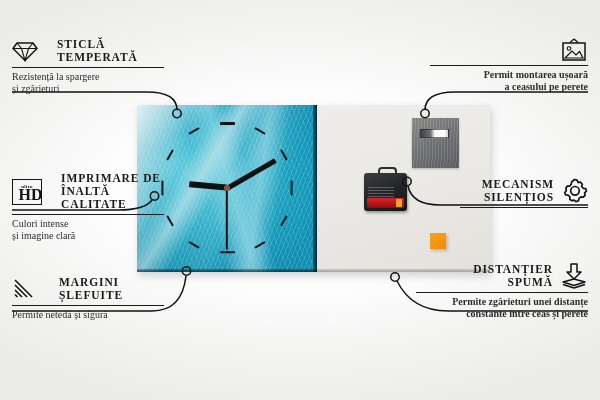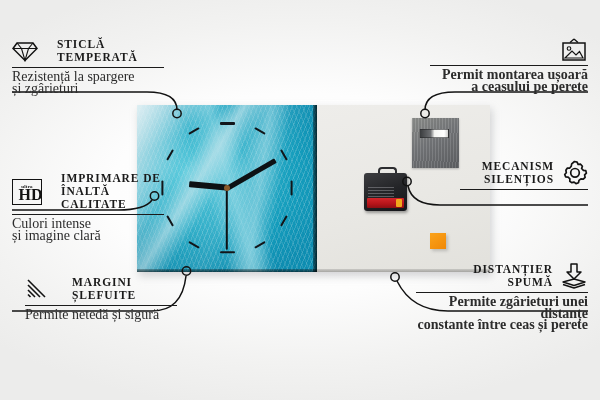--- a/index.html
+++ b/index.html
@@ -122,21 +122,21 @@
 
   
   .callout{position:absolute;}
   .co-head{display:flex;align-items:center;gap:7px;}
   .co-title{
     font-weight:bold;font-size:11.5px;letter-spacing:.9px;color:#1a1a1a;
     line-height:13px;text-transform:uppercase;white-space:pre-line;
   }
   .co-rule{height:1.3px;background:#1b1b1b;margin-top:3px;}
   .co-sub{
-    font-size:14px;color:#2c2c2c;line-height:11.2px;margin-top:3px;white-space:pre-line;
+    font-size:10px;color:#2c2c2c;line-height:11.2px;margin-top:3px;white-space:pre-line;
   }
   .left .co-head{justify-content:flex-start;}
   .left .co-title{text-align:left;margin-left:12px;}
   .left .co-sub{text-align:left;}
   .right .co-head{justify-content:flex-end;}
   .right .co-title{text-align:right;}
   .right .co-sub{text-align:right;font-weight:bold;}
   .ico{flex:none;display:block;}
 
   svg.leader{position:absolute;left:0;top:0;width:600px;height:400px;pointer-events:none;}
@@ -236,21 +236,21 @@
         <span style="font-size:16px;font-weight:bold;line-height:11px;color:#121212;padding-left:7px;">HD</span>
       </div>
       <div class="co-title">IMPRIMARE DE
 ÎNALTĂ CALITATE</div>
     </div>
     <div class="co-rule" style="width:152px;"></div>
     <div class="co-sub">Culori intense
 și imagine clară</div>
   </div>
 
-  <div class="callout left" style="left:25px;top:276px;width:152px;">
+  <div class="callout left" style="left:12px;top:276px;width:152px;">
     <div class="co-head">
       <svg class="ico" width="28" height="22" viewBox="0 0 28 22">
         <path d="M3 2 L20 19" stroke="#121212" stroke-width="1.6" fill="none"></path>
         <path d="M3 7 L15 19" stroke="#121212" stroke-width="1.6" fill="none"></path>
         <path d="M3 12 L10 19" stroke="#121212" stroke-width="1.6" fill="none"></path>
         <path d="M3 16.5 L5.5 19" stroke="#121212" stroke-width="1.6" fill="none"></path>
       </svg>
       <div class="co-title">MARGINI
 ȘLEFUITE</div>
     </div>
@@ -265,21 +265,21 @@
         <rect x="3" y="5" width="22" height="17" fill="none" stroke="#121212" stroke-width="1.5"></rect>
         <circle cx="9" cy="10.5" r="1.8" fill="none" stroke="#121212" stroke-width="1.1"></circle>
         <path d="M5 20 L12 13 L16 17 L19.5 13.5 L23 20 Z" fill="none" stroke="#121212" stroke-width="1.2"></path>
       </svg>
     </div>
     <div class="co-rule" style="width:158px;"></div>
     <div class="co-sub">Permit montarea ușoară
 a ceasului pe perete</div>
   </div>
 
-  <div class="callout right" style="right:12px;top:160px;width:128px;">
+  <div class="callout right" style="right:12px;top:178px;width:128px;">
     <div class="co-head">
       <div class="co-title">MECANISM
 SILENȚIOS</div>
       <svg class="ico" width="27" height="26" viewBox="0 0 26 26">
         <path d="M13 1.5 L15.6 2.1 L16.6 4.4 L19.1 4.2 L20.9 6.2 L20.1 8.5 L21.9 10.3 L24.3 10.6 L24.9 13.2 L23.1 14.9 L23.6 17.3 L21.8 19.2 L19.4 18.8 L17.5 20.3 L17 22.7 L14.5 23.6 L12.6 22.1 L10.2 22.6 L8.3 21.2 L8.4 18.8 L6.6 17.2 L4.2 16.9 L3.2 14.5 L4.8 12.7 L4.4 10.3 L5.7 8.2 L8.1 8.2 L9.7 6.3 L10.2 3.9 Z" fill="none" stroke="#121212" stroke-width="1.7" stroke-linejoin="round"></path>
         <circle cx="13.5" cy="12.8" r="4.3" fill="none" stroke="#121212" stroke-width="1.7"></circle>
       </svg>
     </div>
     <div class="co-rule" style="width:128px;"></div>
   </div>

